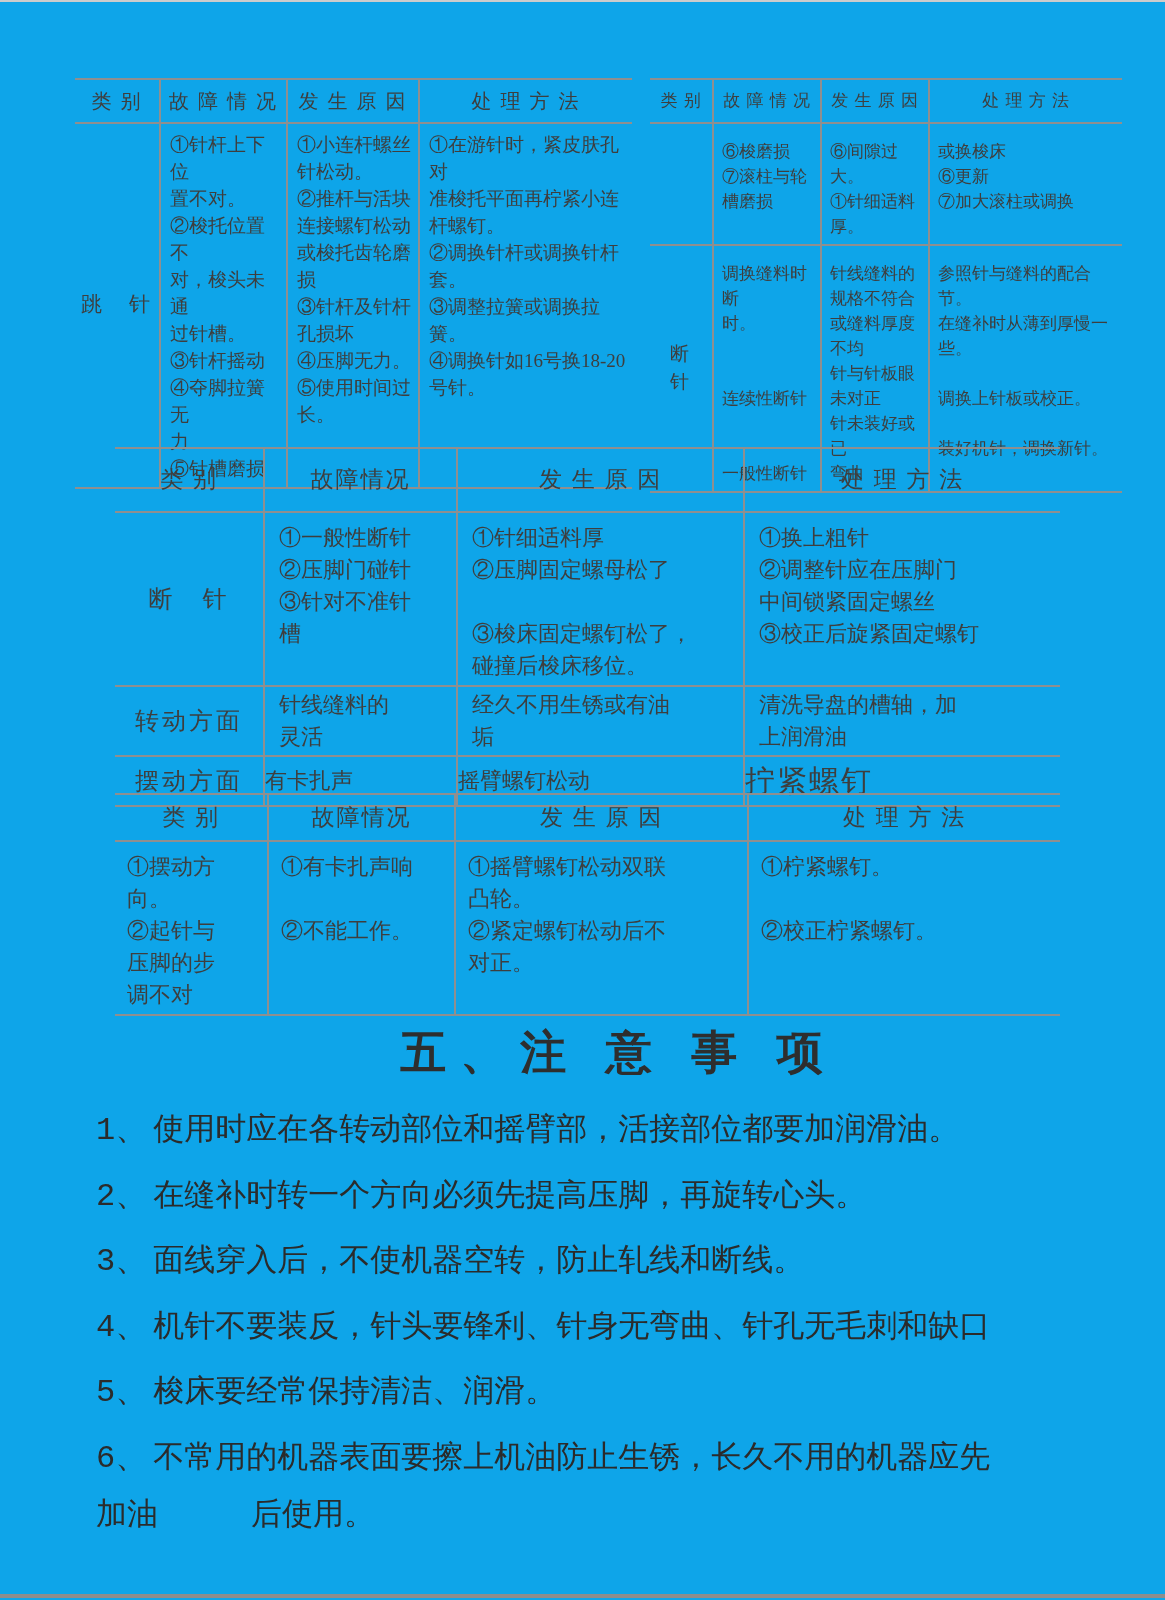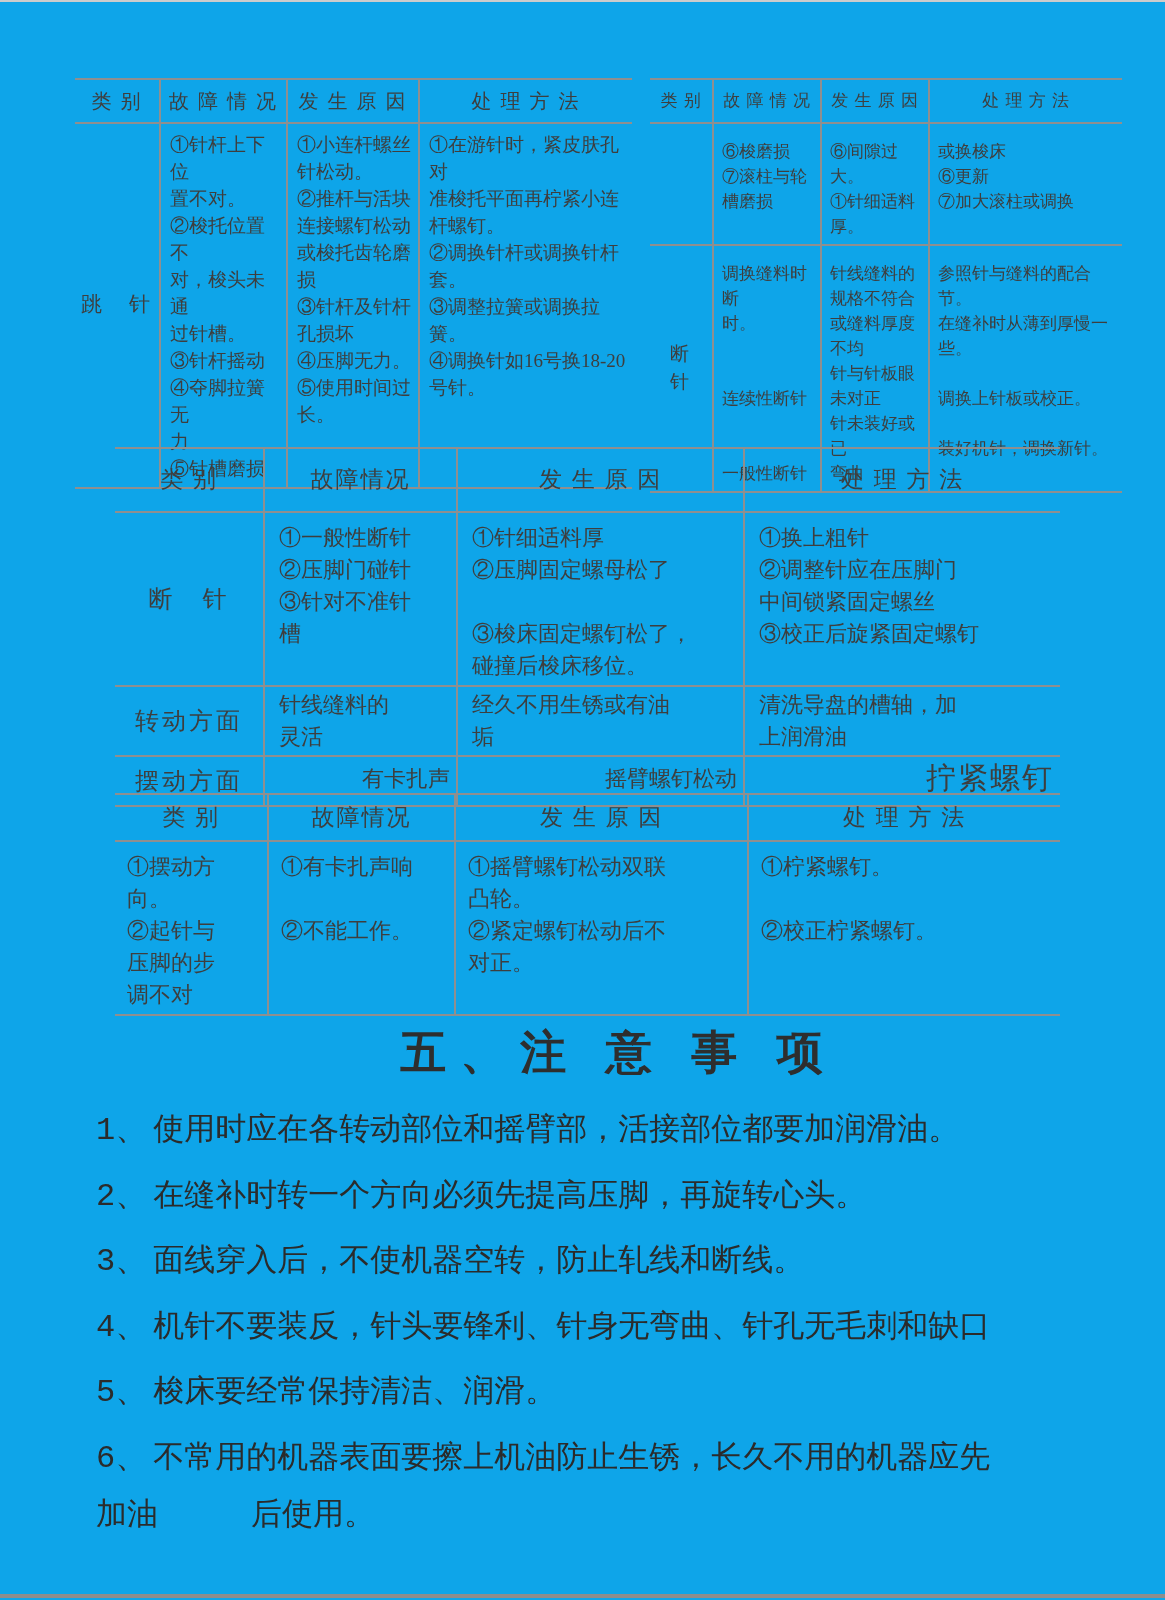--- a/index.html
+++ b/index.html
@@ -31,21 +31,21 @@
   #t2 th { font-size:17px; letter-spacing:1px; }
   #t2 td.cell { padding:16px 3px 4px 8px; }
   #t2 td.cat { font-size:19px; }
 
   
   #t3 { left:115px; top:447px; width:945px; font-size:22px; line-height:1.45; }
   #t3 th { font-size:23px; }
   #t3 td.cell { padding:9px 6px 4px 14px; }
   #t3 td.cat { font-size:24px; }
   #t3 tr.mid td.cell { vertical-align:middle; padding-top:2px; padding-bottom:2px; }
-  #t3 td.center { text-align:right; padding-left:10px;font-family:Liberation Mono, monospace; }
+  #t3 td.center { text-align:left; padding-left:0; }
   #t3 .big { font-size:30px; letter-spacing:2px;margin-left:10px; }
 
   
   #t4 { left:115px; top:793px; width:945px; font-size:22px; line-height:1.45; }
   #t4 th { font-size:23px; }
   #t4 td.cell { padding:9px 6px 4px 12px; }
 
   .section-title {
     position:absolute; top:1022px; left:0; width:100%;
     text-align:center; font-size:46px; font-weight:bold; letter-spacing:14px;

